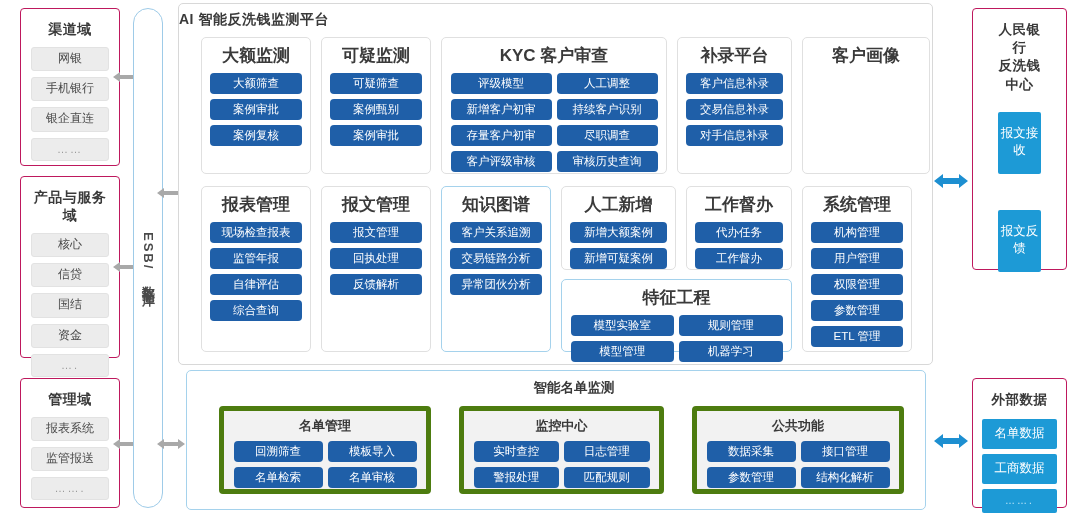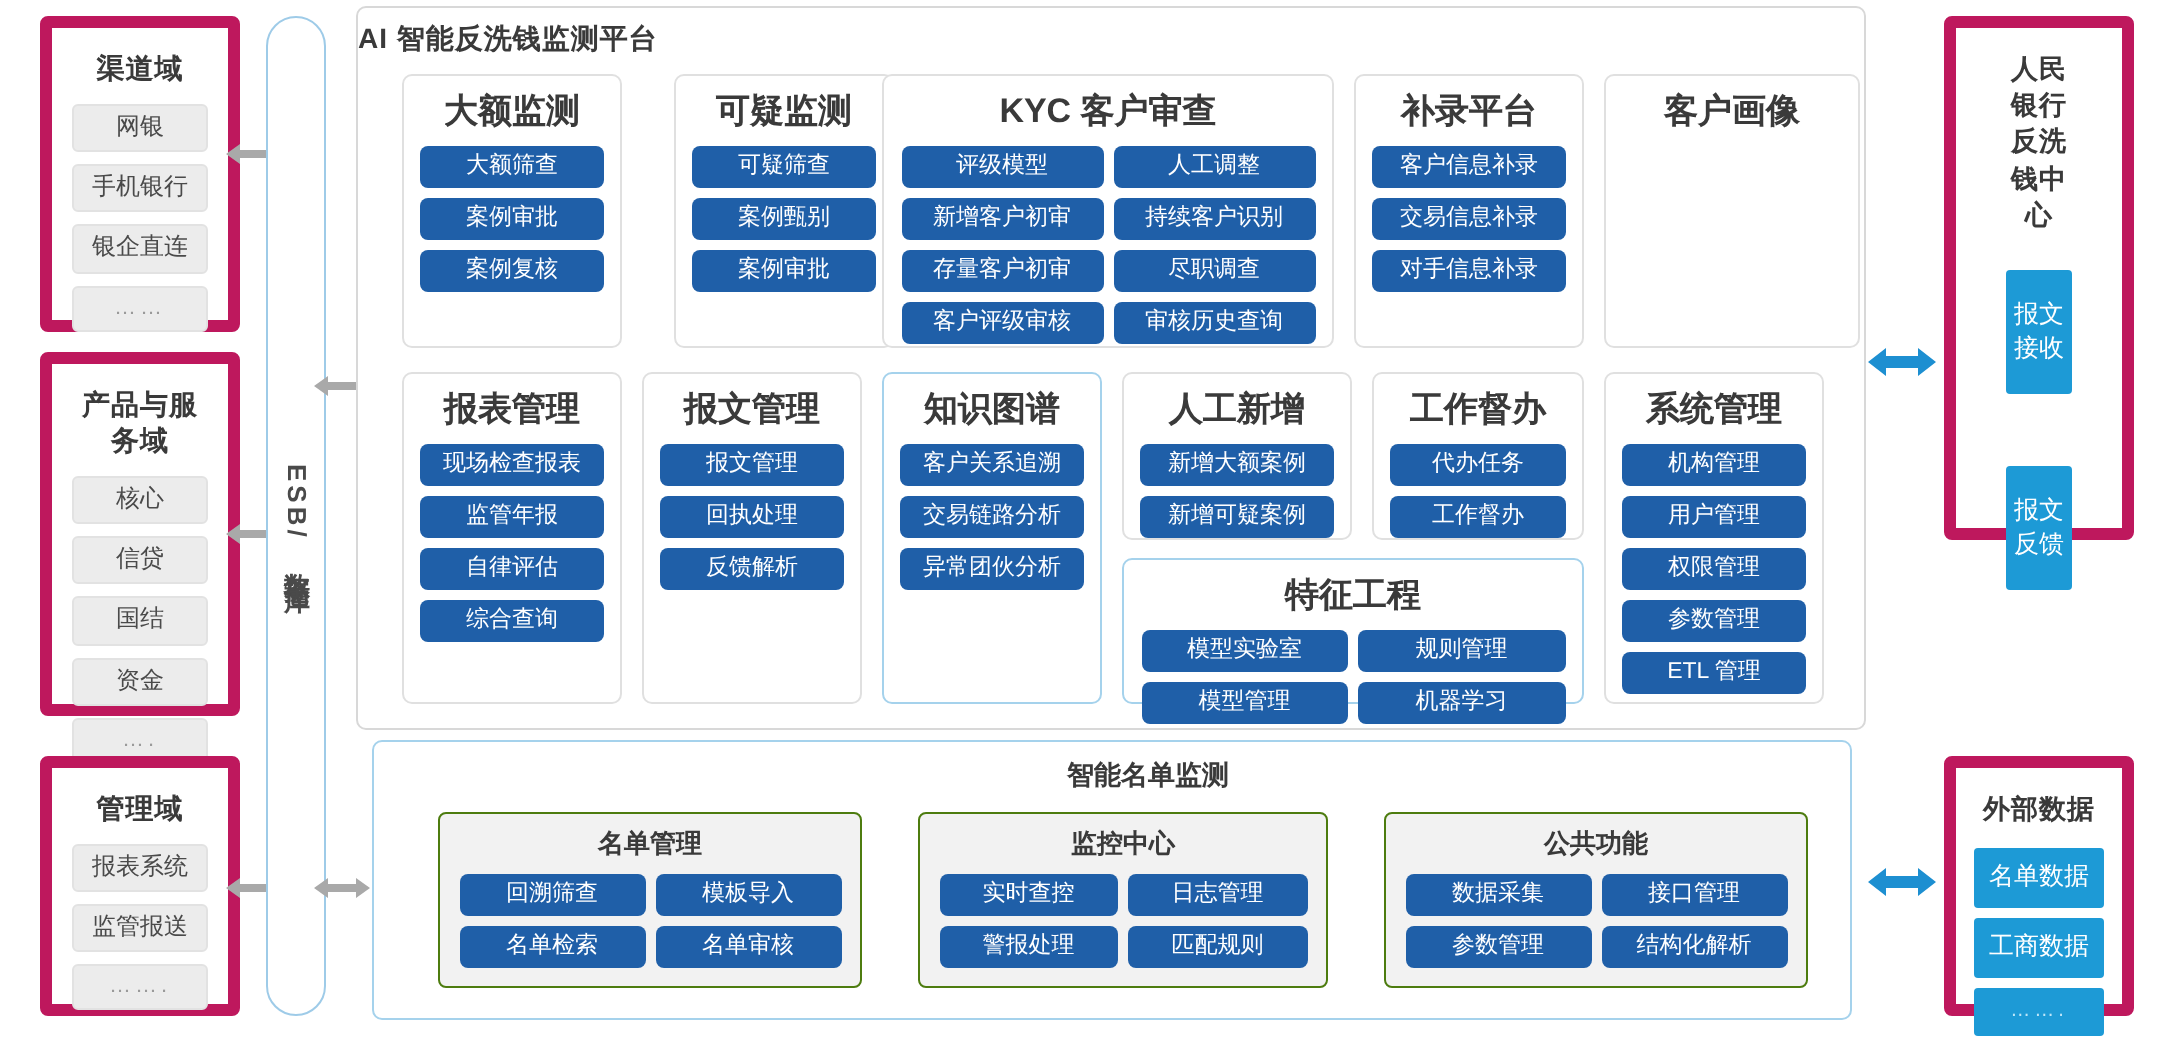--- a/index.html
+++ b/index.html
@@ -9,21 +9,21 @@
     font-family: "Liberation Sans", "DejaVu Sans", sans-serif;
     overflow: hidden;
   }
 
   #root { position: relative; width: 1080px; height: 520px; }
 
   
   .panel {
     position: absolute;
     background: #ffffff;
-    border: 6px solid #be185d;
+    border: 1px solid #be185d;
     border-radius: 4px;
   }
   .panel-title {
     text-align: center;
     font-weight: bold;
     color: #3a3a3a;
     letter-spacing: .5px;
   }
 
   
@@ -106,21 +106,21 @@
     background: #ffffff;
     padding-left: 36px;
   }
   .smartlist > .s-title {
     text-align: center; font-size: 13.5px; font-weight: bold;
     color: #3a3a3a; margin-top: 8px;
   }
   .subgroup {
     position: absolute;
     background: #f2f2f2;
-    border: 1px solid #4d7c0f;
+    border: 5px solid #4d7c0f;
     border-radius: 4px;
     padding: 6px 9px 9px 9px;
   }
   .subgroup > .g-title {
     text-align: center; font-size: 13px; font-weight: bold;
     color: #3a3a3a; margin-bottom: 6px;
   }
 
   
   .cyan-block {
@@ -205,21 +205,21 @@
 
     <div class="module" style="left:22px; top:33px; width:110px; height:137px;">
       <div class="m-title">大额监测</div>
       <div class="btn-grid">
         <div class="btn wide">大额筛查</div>
         <div class="btn wide">案例审批</div>
         <div class="btn wide">案例复核</div>
       </div>
     </div>
 
-    <div class="module" style="left:158px; top:33px; width:110px; height:137px;">
+    <div class="module" style="left:142px; top:33px; width:110px; height:137px;">
       <div class="m-title">可疑监测</div>
       <div class="btn-grid">
         <div class="btn wide">可疑筛查</div>
         <div class="btn wide">案例甄别</div>
         <div class="btn wide">案例审批</div>
       </div>
     </div>
 
     <div class="module" style="left:262px; top:33px; width:226px; height:137px;">
       <div class="m-title">KYC 客户审查</div>

